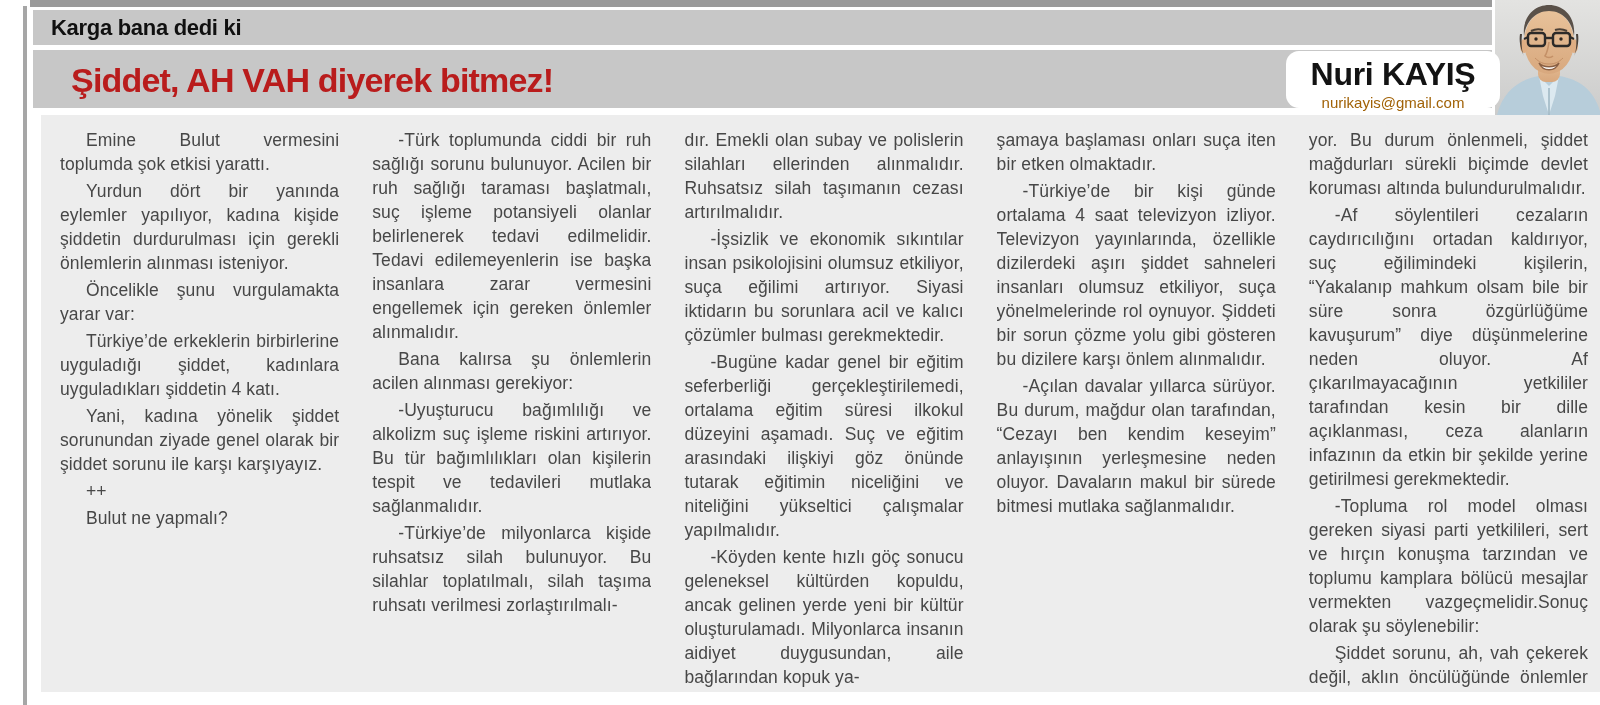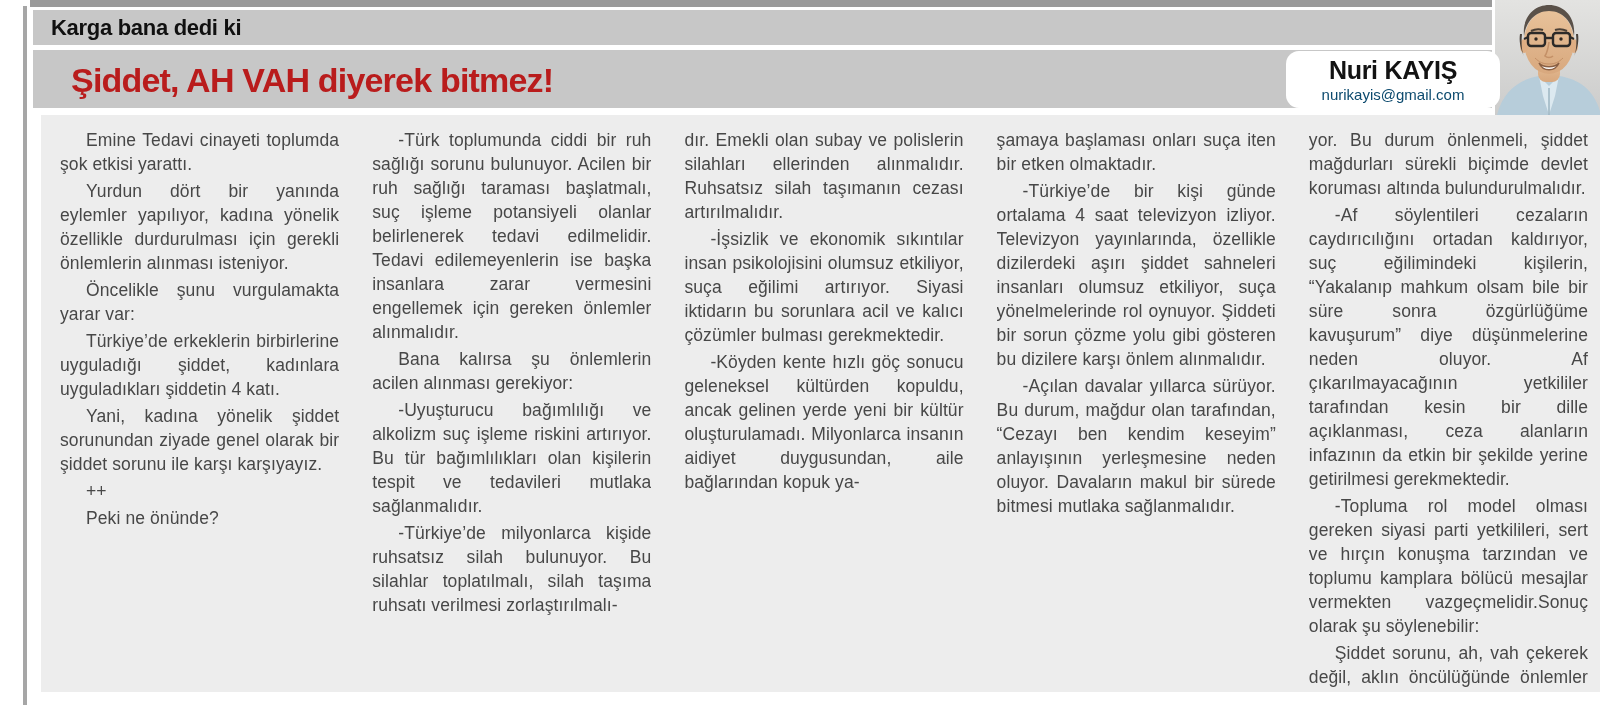--- a/index.html
+++ b/index.html
@@ -26,22 +26,22 @@
   }
   .headline-bar h1{
     margin:0;padding-left:38px;line-height:60px;font-size:34px;font-weight:bold;
     color:#b91c1c;letter-spacing:-0.8px;
   }
   
   .author-card{
     position:absolute;left:1266px;top:51px;width:214px;height:57px;background:#ffffff;
     border-radius:13px;text-align:center;z-index:3;
   }
-  .author-card .name{display:block;margin-top:5px;font-size:25px;font-weight:bold;color:#131313;letter-spacing:-0.3px;}
-  .author-card .email{display:block;margin-top:1px;font-size:15px;color:#0c4a6e;}
+  .author-card .name{display:block;margin-top:5px;font-size:32px;font-weight:bold;color:#131313;letter-spacing:-0.3px;}
+  .author-card .email{display:block;margin-top:1px;font-size:15px;color:#a16207;}
   
   .photo{position:absolute;left:1475px;top:0;width:108px;height:115px;z-index:2;}
   .photo svg{display:block;width:100%;height:100%;}
   
   .body-block{
     position:absolute;left:21px;top:115px;width:1567px;height:577px;background:#ededed;
     box-sizing:border-box;padding:13px 20px 0 19px;display:flex;gap:33px;overflow:hidden;
   }
   .col{flex:1 1 0;min-width:0;overflow:hidden;}
   .col p{
@@ -116,37 +116,38 @@
       <path d="M54,42 C53,49 52,53 50,56 C52,58 56,58 58,56" stroke="#c49067" stroke-width="1.6" fill="none"></path>
 
       <path d="M44,63 C48,68 60,68 64,63 C60,72 48,72 44,63 Z" fill="#ffffff" stroke="#8a5f43" stroke-width="1.4"></path>
       <path d="M40,58 C44,62 48,64 54,64" stroke="#c49067" stroke-width="1" fill="none"></path>
       <path d="M68,58 C64,62 60,64 54,64" stroke="#c49067" stroke-width="1" fill="none"></path>
     </svg>
   </div>
 
   <div class="body-block">
     <div class="col">
-      <p>Emine Tedavi cinayeti toplumda şok etkisi yarattı.</p>
-      <p>Yurdun dört bir yanında eylemler yapılıyor, kadına yönelik özellikle durdurulması için gerekli önlemlerin alınması isteniyor.</p>
+      <p>Emine Bulut vermesini toplumda şok etkisi yarattı.</p>
+      <p>Yurdun dört bir yanında eylemler yapılıyor, kadına kişide şiddetin durdurulması için gerekli önlemlerin alınması isteniyor.</p>
       <p>Öncelikle şunu vurgulamakta yarar var:</p>
       <p>Türkiye’de erkeklerin birbirlerine uyguladığı şiddet, kadınlara uyguladıkları şiddetin 4 katı.</p>
       <p>Yani, kadına yönelik şiddet sorunundan ziyade genel olarak bir şiddet sorunu ile karşı karşıyayız.</p>
       <p>++</p>
-      <p>Peki ne önünde?</p>
+      <p>Bulut ne yapmalı?</p>
     </div>
     <div class="col">
       <p>-Türk toplumunda ciddi bir ruh sağlığı sorunu bulunuyor. Acilen bir ruh sağlığı taraması başlatmalı, suç işleme potansiyeli olanlar belirlenerek tedavi edilmelidir. Tedavi edilemeyenlerin ise başka insanlara zarar vermesini engellemek için gereken önlemler alınmalıdır.</p>
       <p>Bana kalırsa şu önlemlerin acilen alınması gerekiyor:</p>
       <p>-Uyuşturucu bağımlılığı ve alkolizm suç işleme riskini artırıyor. Bu tür bağımlılıkları olan kişilerin tespit ve tedavileri mutlaka sağlanmalıdır.</p>
       <p>-Türkiye’de milyonlarca kişide ruhsatsız silah bulunuyor. Bu silahlar toplatılmalı, silah taşıma ruhsatı verilmesi zorlaştırılmalı-</p>
     </div>
     <div class="col">
       <p class="cont">dır. Emekli olan subay ve polislerin silahları ellerinden alınmalıdır. Ruhsatsız silah taşımanın cezası artırılmalıdır.</p>
       <p>-İşsizlik ve ekonomik sıkıntılar insan psikolojisini olumsuz etkiliyor, suça eğilimi artırıyor. Siyasi iktidarın bu sorunlara acil ve kalıcı çözümler bulması gerekmektedir.</p>
+      <p>-Bugüne kadar genel bir eğitim seferberliği gerçekleştirilemedi, ortalama eğitim süresi ilkokul düzeyini aşamadı. Suç ve eğitim arasındaki ilişkiyi göz önünde tutarak eğitimin niceliğini ve niteliğini yükseltici çalışmalar yapılmalıdır.</p>
       <p>-Köyden kente hızlı göç sonucu geleneksel kültürden kopuldu, ancak gelinen yerde yeni bir kültür oluşturulamadı. Milyonlarca insanın aidiyet duygusundan, aile bağlarından kopuk ya-</p>
     </div>
     <div class="col">
       <p class="cont">şamaya başlaması onları suça iten bir etken olmaktadır.</p>
       <p>-Türkiye’de bir kişi günde ortalama 4 saat televizyon izliyor. Televizyon yayınlarında, özellikle dizilerdeki aşırı şiddet sahneleri insanları olumsuz etkiliyor, suça yönelmelerinde rol oynuyor. Şiddeti bir sorun çözme yolu gibi gösteren bu dizilere karşı önlem alınmalıdır.</p>
       <p>-Açılan davalar yıllarca sürüyor. Bu durum, mağdur olan tarafından, “Cezayı ben kendim keseyim” anlayışının yerleşmesine neden oluyor. Davaların makul bir sürede bitmesi mutlaka sağlanmalıdır.</p>
     </div>
     <div class="col">
       <p class="cont">yor. Bu durum önlenmeli, şiddet mağdurları sürekli biçimde devlet koruması altında bulundurulmalıdır.</p>
       <p>-Af söylentileri cezaların caydırıcılığını ortadan kaldırıyor, suç eğilimindeki kişilerin, “Yakalanıp mahkum olsam bile bir süre sonra özgürlüğüme kavuşurum” diye düşünmelerine neden oluyor. Af çıkarılmayacağının yetkililer tarafından kesin bir dille açıklanması, ceza alanların infazının da etkin bir şekilde yerine getirilmesi gerekmektedir.</p>

